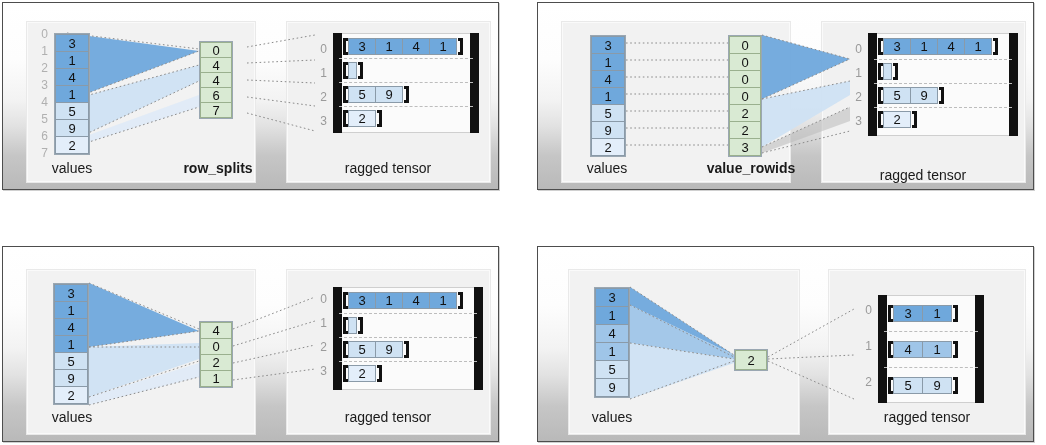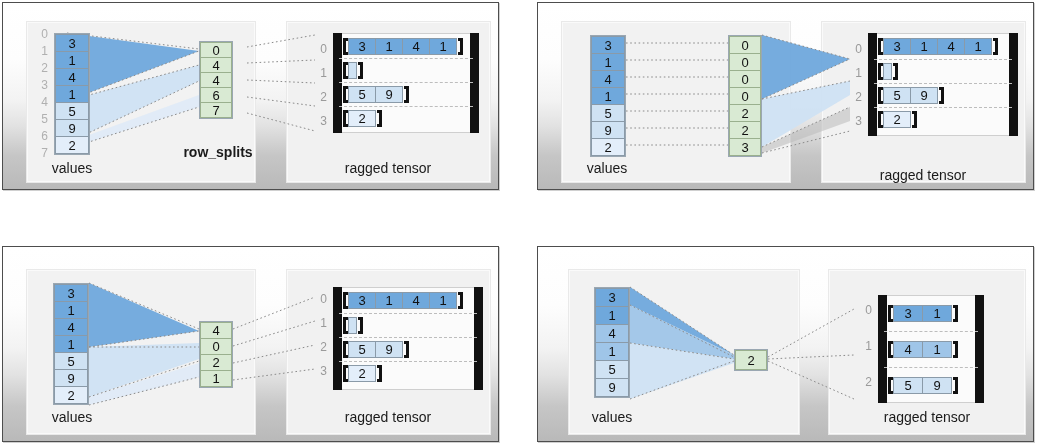--- a/index.html
+++ b/index.html
@@ -190,21 +190,21 @@
 
     <div class="col bordered" style="left:196px; top:38px; width:34px;">
       <div class="cell c-green" style="height:16px;">0</div>
       <div class="cell c-green" style="height:16px;">4</div>
       <div class="cell c-green" style="height:16px;">4</div>
       <div class="cell c-green" style="height:16px;">6</div>
       <div class="cell c-green" style="height:16px;">7</div>
     </div>
 
     <div class="caption" style="left:31px; top:158px; width:76px;">values</div>
-    <div class="caption bold" style="left:150px; top:142px; width:130px;">row_splits</div>
+    <div class="caption bold" style="left:150px; top:158px; width:130px;">row_splits</div>
     <div class="caption" style="left:320px; top:158px; width:130px;">ragged tensor</div>
 
     <div class="rt" style="left:330px; top:30px; width:146px; height:102px;">
       <div class="rt-frame" style="left:6px; top:0; width:134px; height:100px;"></div>
       <div class="brk l" style="left:0; top:0; height:100px;"></div>
       <div class="brk r" style="right:0; top:0; height:100px;"></div>
 
       <div class="dashline" style="left:6px; top:25px; width:134px;"></div>
       <div class="dashline" style="left:6px; top:49px; width:134px;"></div>
       <div class="dashline" style="left:6px; top:73px; width:134px;"></div>
@@ -294,20 +294,21 @@
       <div class="cell c-green" style="height:18px;">0</div>
       <div class="cell c-green" style="height:18px;">0</div>
       <div class="cell c-green" style="height:18px;">0</div>
       <div class="cell c-green" style="height:18px;">0</div>
       <div class="cell c-green" style="height:18px;">2</div>
       <div class="cell c-green" style="height:18px;">2</div>
       <div class="cell c-green" style="height:18px;">3</div>
     </div>
 
     <div class="caption" style="left:31px; top:158px; width:76px;">values</div>
+    <div class="caption bold" style="left:138px; top:158px; width:150px;">value_rowids</div>
     <div class="caption" style="left:320px; top:165px; width:130px;">ragged tensor</div>
 
     <div class="rt" style="left:330px; top:30px; width:150px; height:105px;">
       <div class="rt-frame" style="left:6px; top:0; width:138px; height:103px;"></div>
       <div class="brk l" style="left:0; top:0; height:103px;"></div>
       <div class="brk r" style="right:0; top:0; height:103px;"></div>
 
       <div class="dashline" style="left:6px; top:26px; width:138px;"></div>
       <div class="dashline" style="left:6px; top:50px; width:138px;"></div>
       <div class="dashline" style="left:6px; top:74px; width:138px;"></div>

